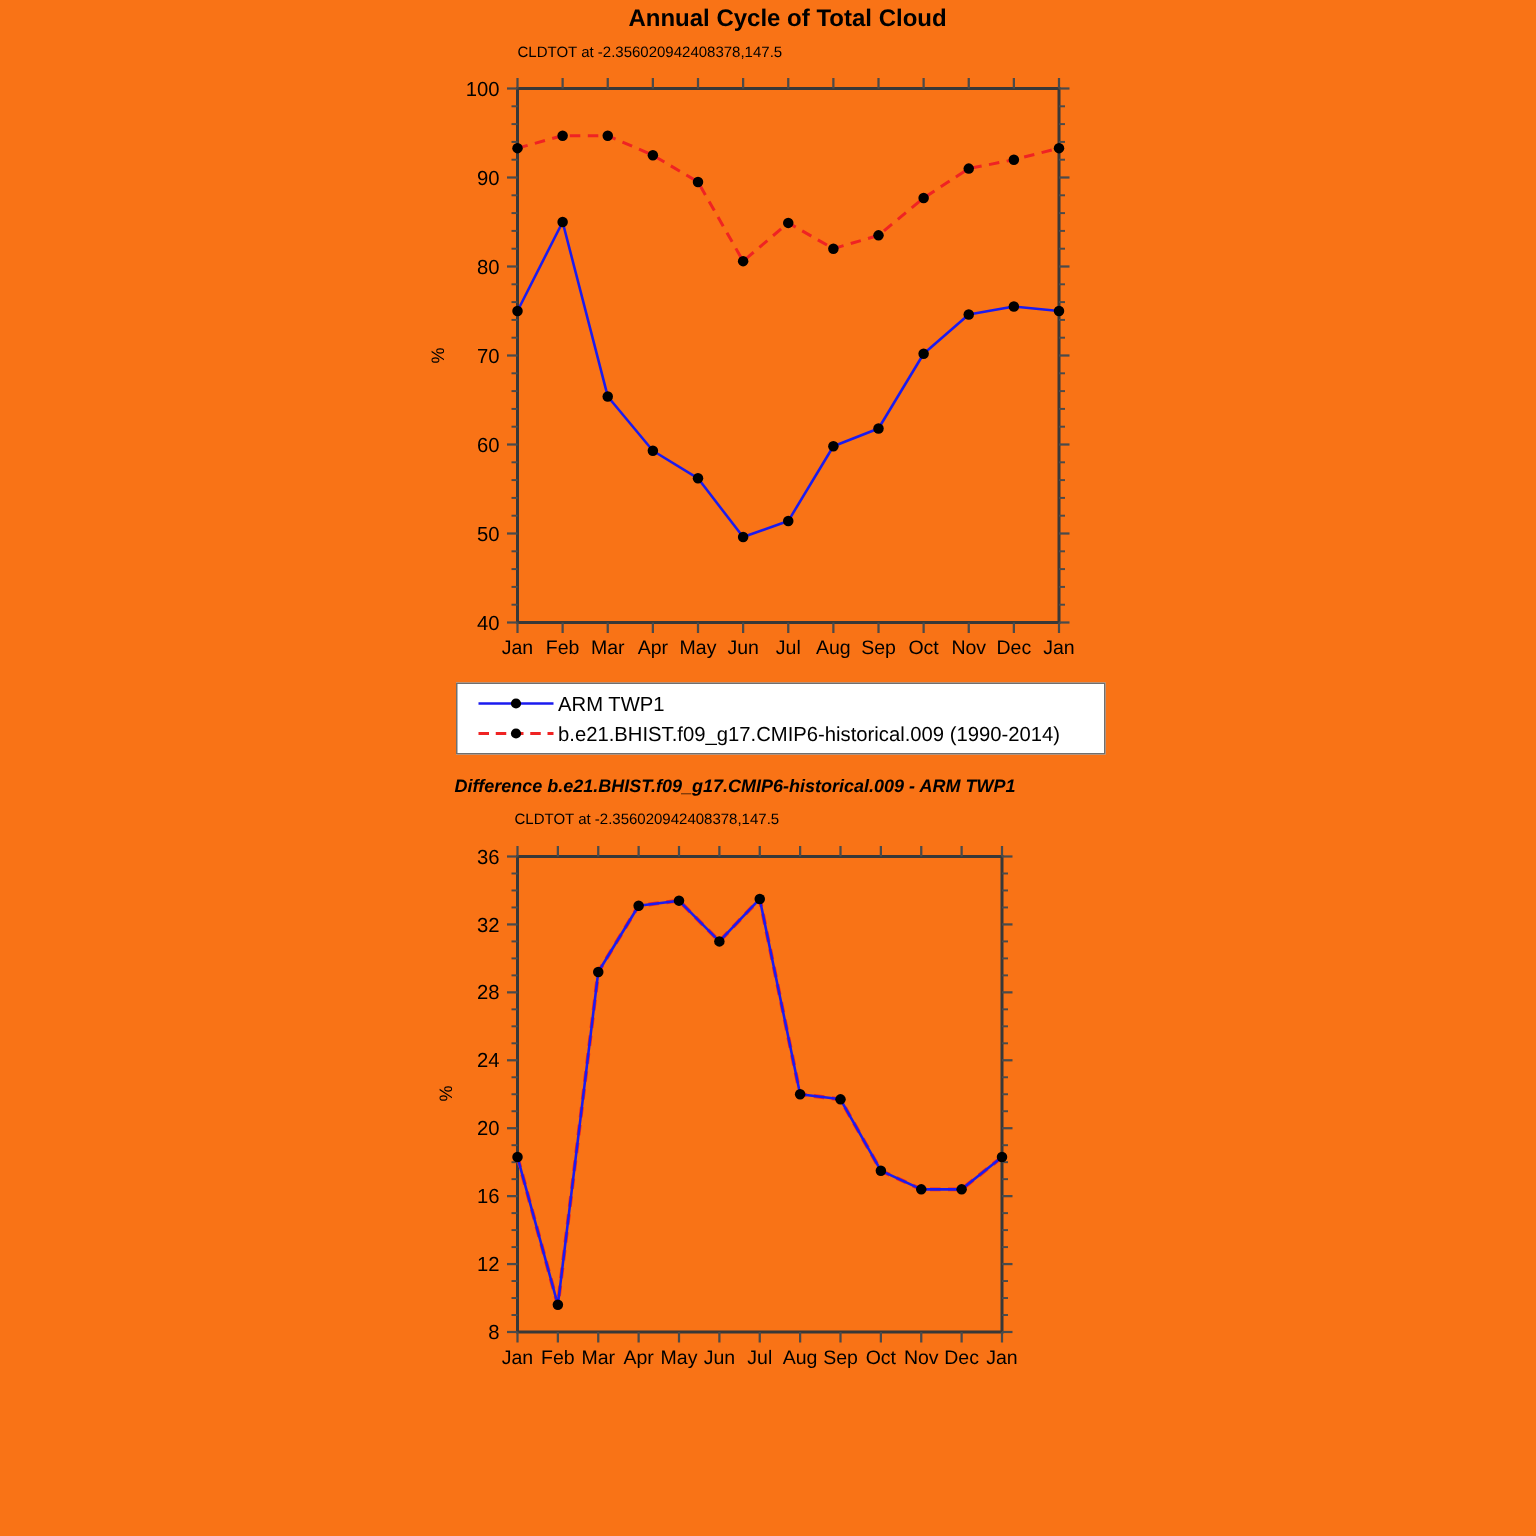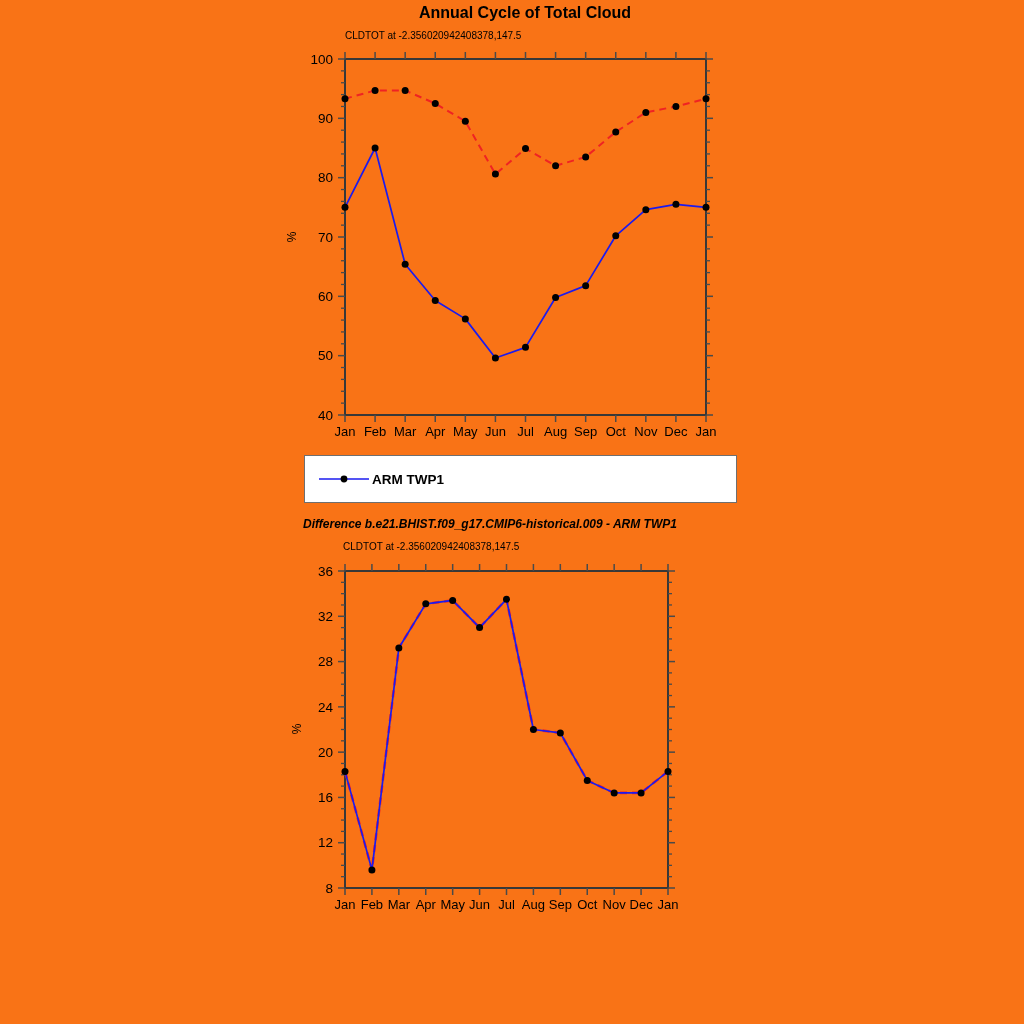--- a/index.html
+++ b/index.html
@@ -9,21 +9,21 @@
                text-align:center;white-space:nowrap;}
   .t1{top:4px;left:0;width:1050px;}
   .t2{top:518px;left:0;width:980px;font-size:12px;font-style:italic;}
   .chart-subtitle{position:absolute;font-size:10px;white-space:nowrap;}
   .s1{top:30px;left:345px;}
   .s2{top:541px;left:343px;}
   #plots{position:absolute;left:0;top:0;}
   svg text{font-family:"Liberation Sans","DejaVu Sans",sans-serif;fill:#000;}
   .legend{position:absolute;left:304px;top:455px;width:433px;height:48px;
           border:1.5px solid #6f6f6f;box-sizing:border-box;background:#fff;
-          display:flex;flex-direction:column;justify-content:center;padding-left:13px;font-weight:bold;}
+          display:flex;flex-direction:column;justify-content:center;padding-left:13px;}
   .legend-row{display:flex;align-items:center;height:20px;}
   .legend-sample{width:52px;height:12px;margin-right:2px;flex:0 0 auto;}
   .legend-label{font-size:13.5px;white-space:nowrap;}
 </style>
 </head>
 <body>
 
 <div class="canvas">
 
   <div class="chart-title t1">Annual Cycle of Total Cloud</div>
@@ -293,18 +293,25 @@
     </svg>
 
   <div class="legend">
     <div class="legend-row">
       <svg class="legend-sample" viewBox="0 0 52 12">
         <line x1="1" y1="6" x2="51" y2="6" stroke-width="1.7" stroke="#1b1bef"></line>
         <circle cx="26" cy="6" r="3.4" fill="#000"></circle>
       </svg>
       <span class="legend-label">ARM TWP1</span>
     </div>
+    <div class="legend-row">
+      <svg class="legend-sample" viewBox="0 0 52 12">
+        <line x1="1" y1="6" x2="51" y2="6" stroke-width="2" stroke-dasharray="7 4.5" stroke="#ef2323"></line>
+        <circle cx="26" cy="6" r="3.4" fill="#000"></circle>
+      </svg>
+      <span class="legend-label">b.e21.BHIST.f09_g17.CMIP6-historical.009 (1990-2014)</span>
+    </div>
   </div>
 
   <div class="chart-title t2">Difference b.e21.BHIST.f09_g17.CMIP6-historical.009 - ARM TWP1</div>
   <div class="chart-subtitle s2">CLDTOT at -2.356020942408378,147.5</div>
 
 </div>
 
 </body></html>

